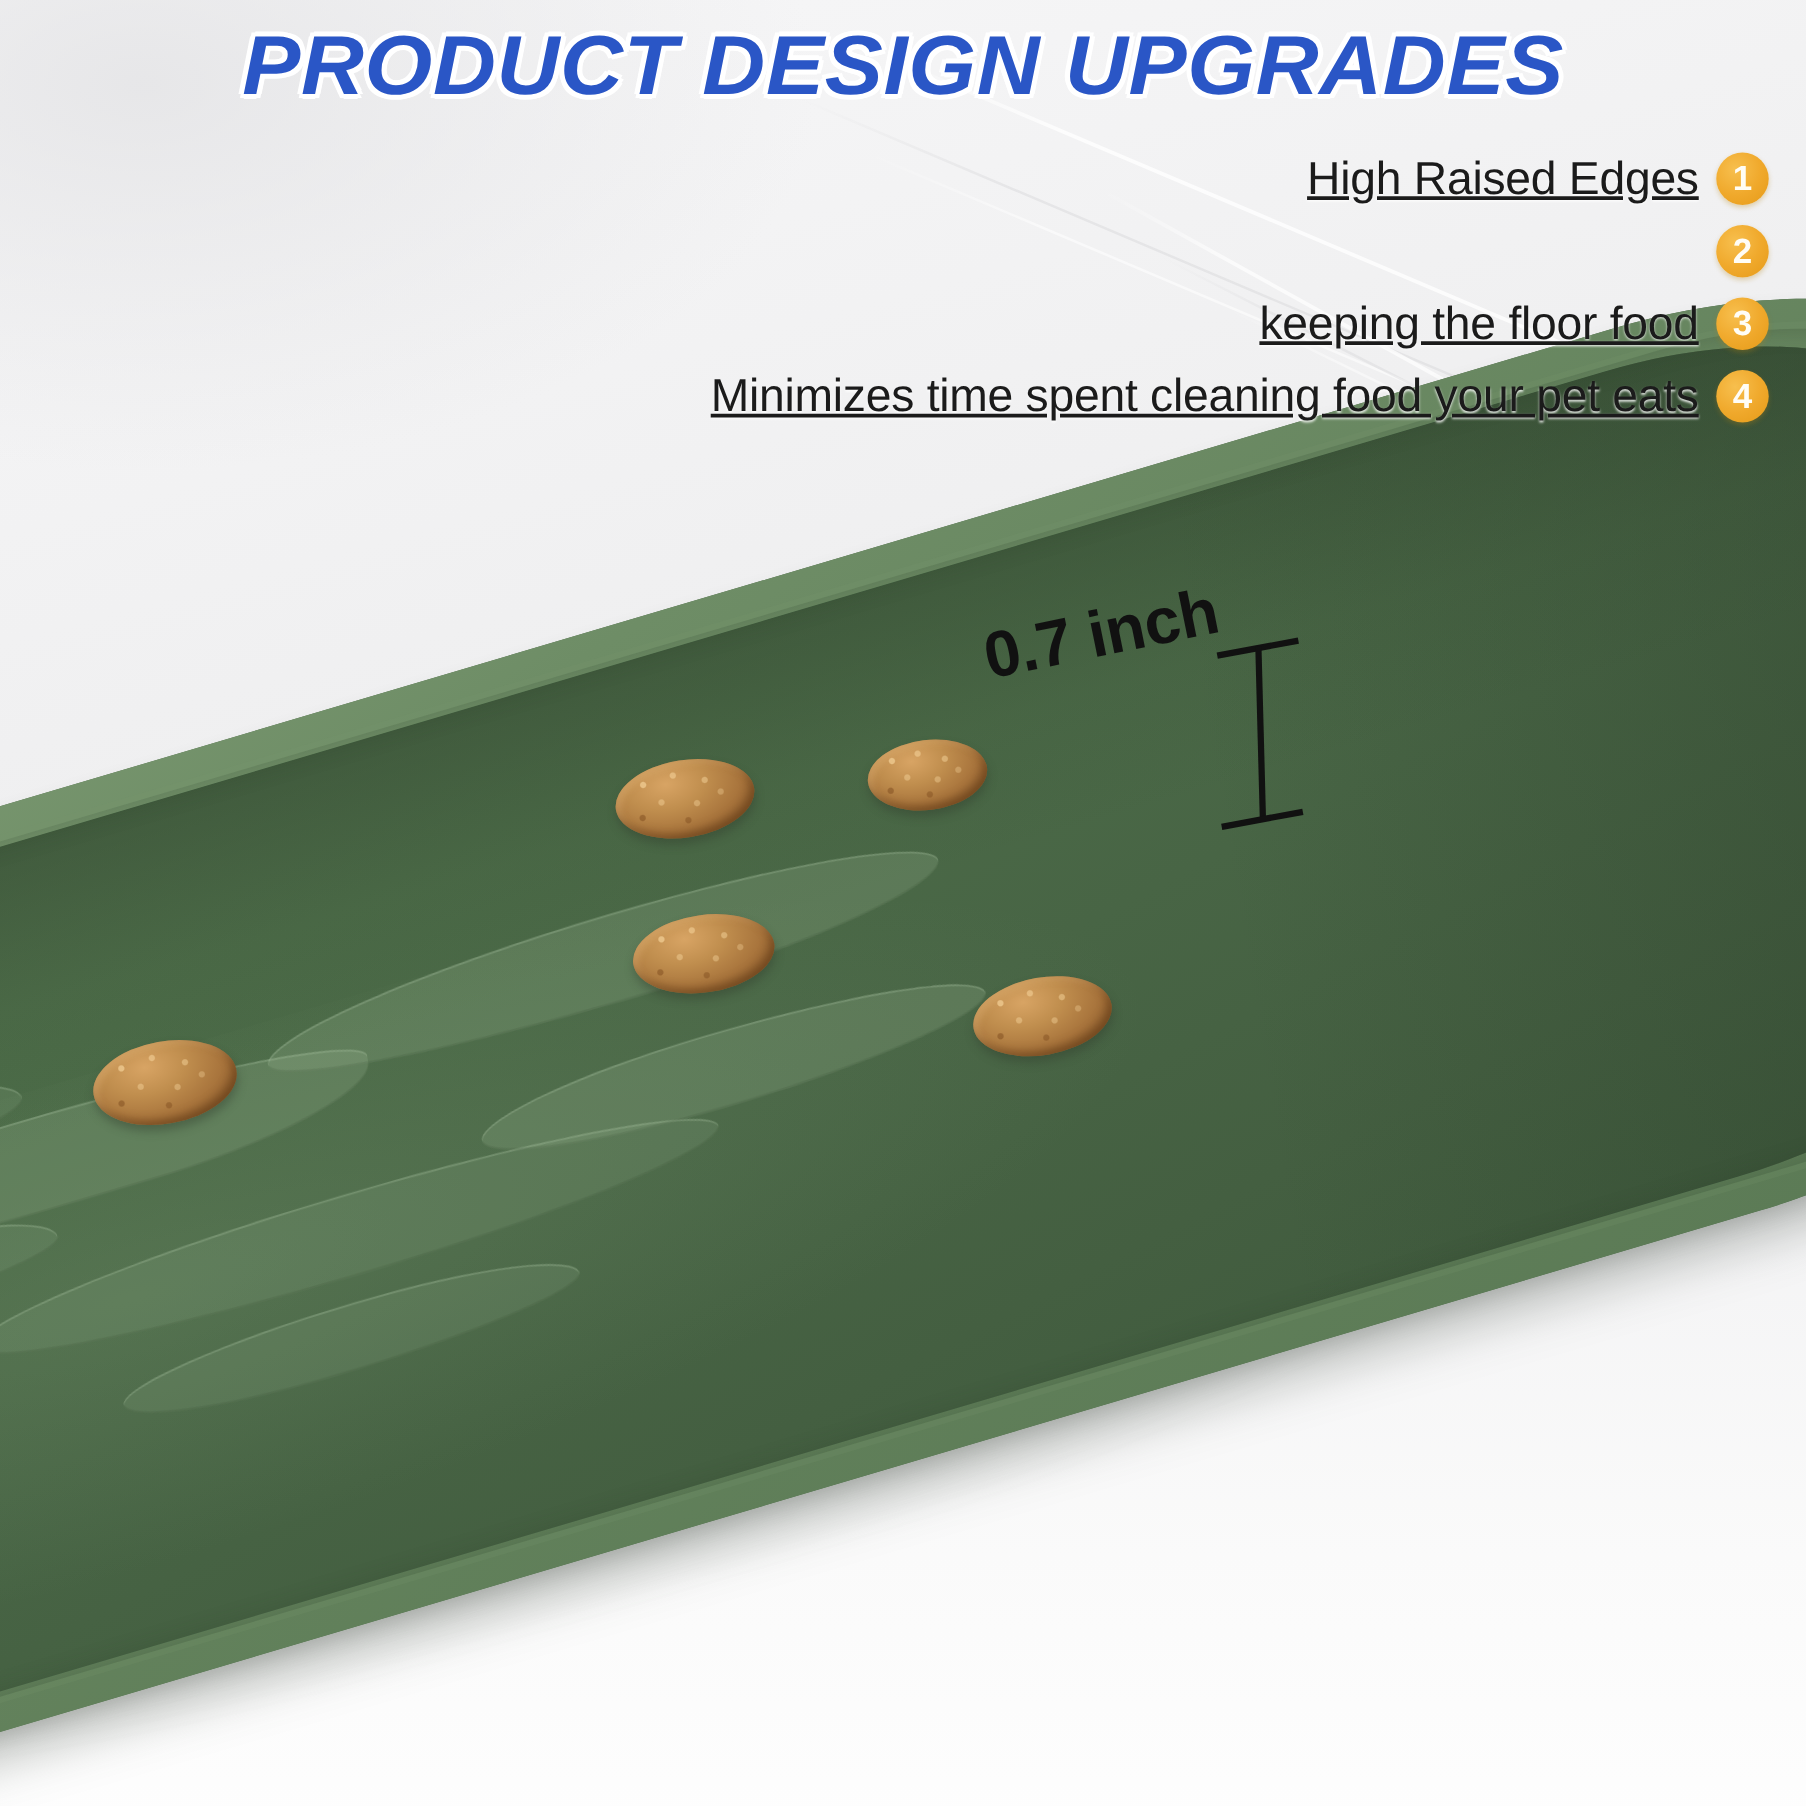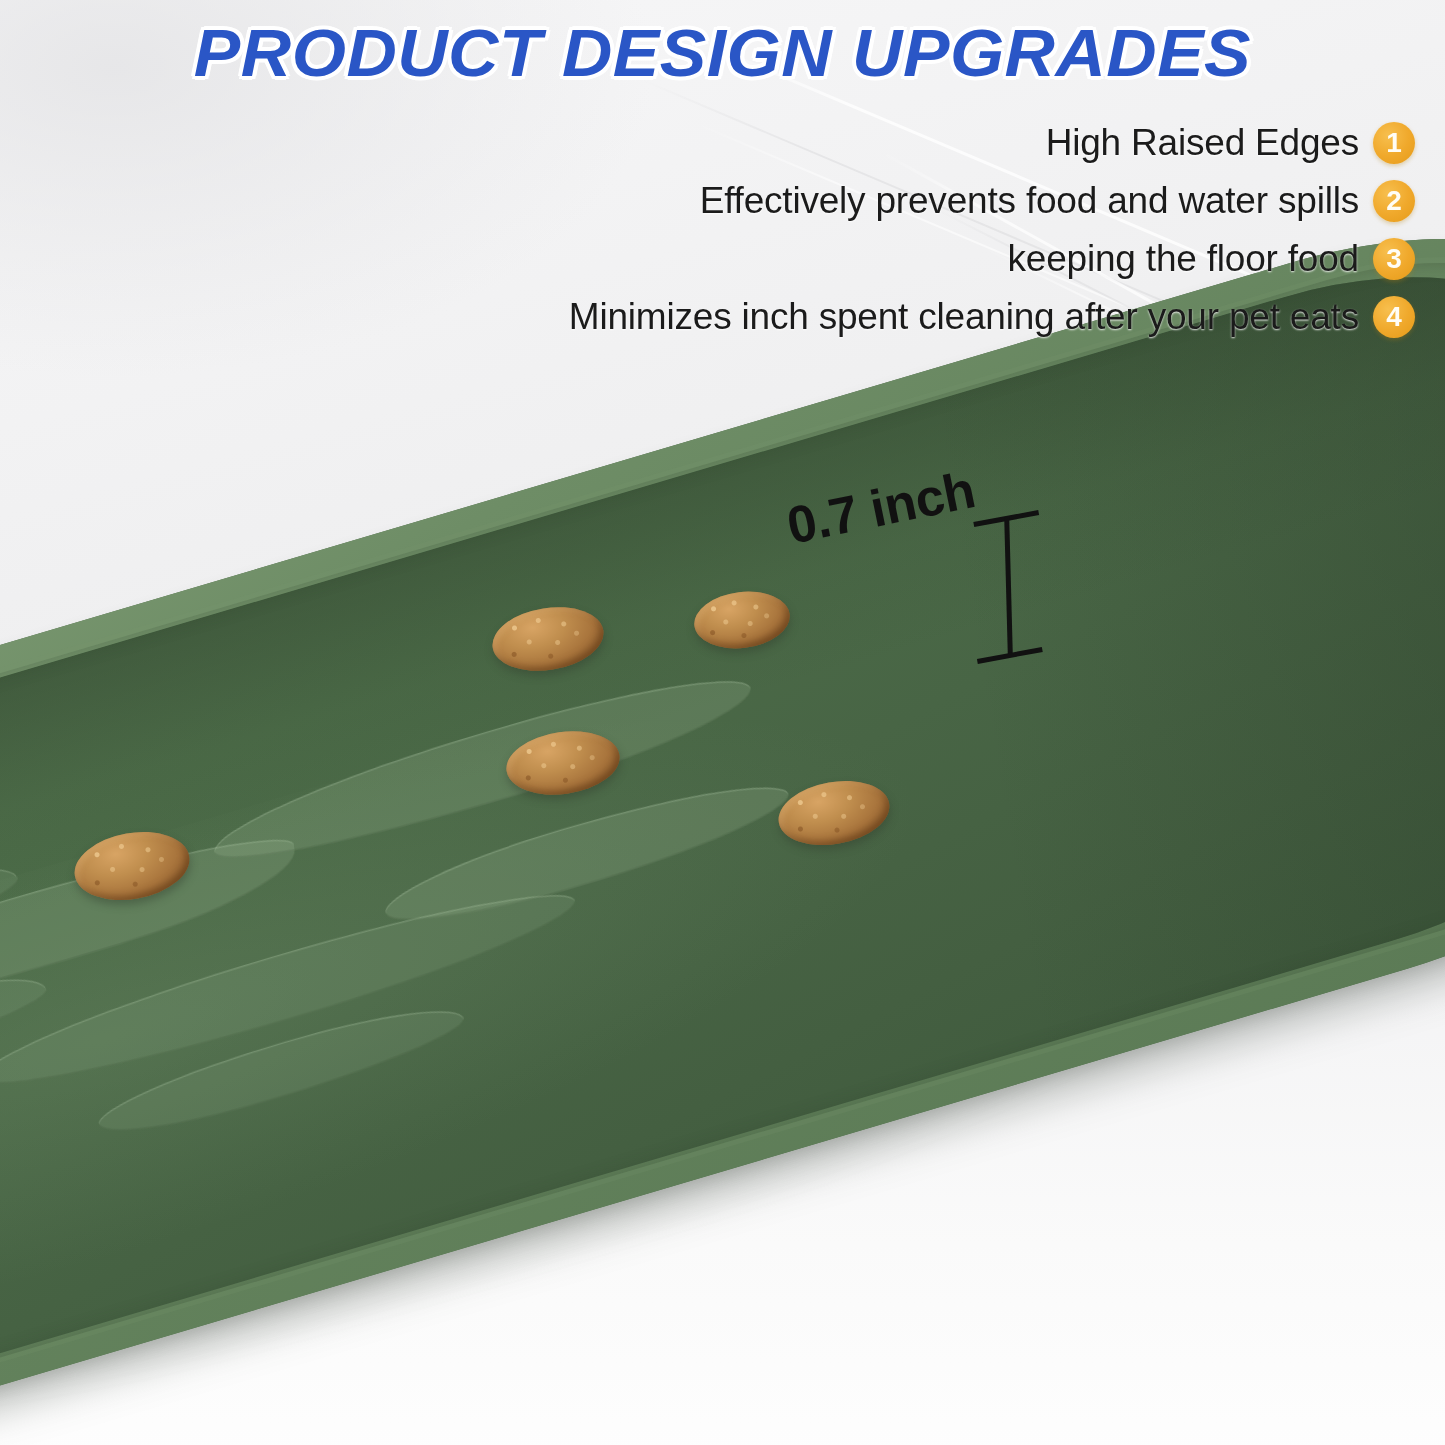--- a/index.html
+++ b/index.html
@@ -187,20 +187,21 @@
     gap: 14px;
     margin-bottom: 12px;
     height: 46px;
   }
   .bullet-text {
     font-size: 37px;
     color: #1b1b1b;
     letter-spacing: -.2px;
     text-shadow: 0 1px 2px rgba(255,255,255,.85);
     white-space: nowrap;
+    text-decoration: underline;
   }
   .badge {
     flex: 0 0 auto;
     width: 42px; height: 42px;
     border-radius: 50%;
     background: radial-gradient(circle at 36% 32%, #f7bf4e 0%, #f0a92c 52%, #e59a18 100%);
     color: #fffdf6;
     font-size: 28px;
     font-weight: bold;
     line-height: 42px;
@@ -309,26 +310,25 @@
   </div>
 
   <div id="headline">PRODUCT DESIGN UPGRADES</div>
 
   <div id="bullets">
     <div class="bullet-row">
       <span class="bullet-text">High Raised Edges</span>
       <span class="badge">1</span>
     </div>
     <div class="bullet-row">
-      <span class="bullet-text">Effectively prevents food and water spills</span>
       <span class="badge">2</span>
     </div>
     <div class="bullet-row">
       <span class="bullet-text">keeping the floor food</span>
       <span class="badge">3</span>
     </div>
     <div class="bullet-row">
-      <span class="bullet-text">Minimizes inch spent cleaning after your pet eats</span>
+      <span class="bullet-text">Minimizes time spent cleaning food your pet eats</span>
       <span class="badge">4</span>
     </div>
   </div>
 
 </div>
 
 </body></html>

